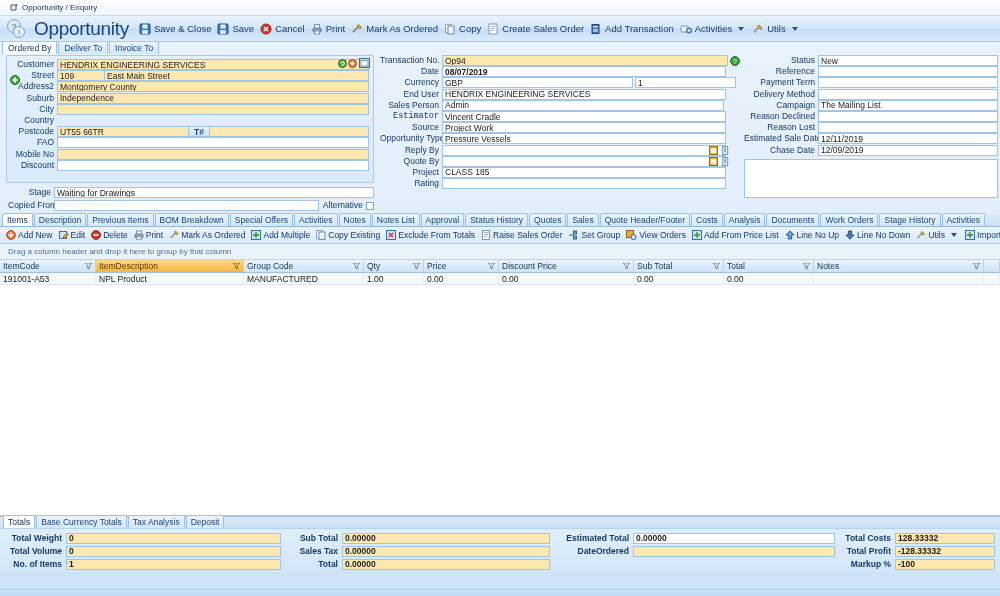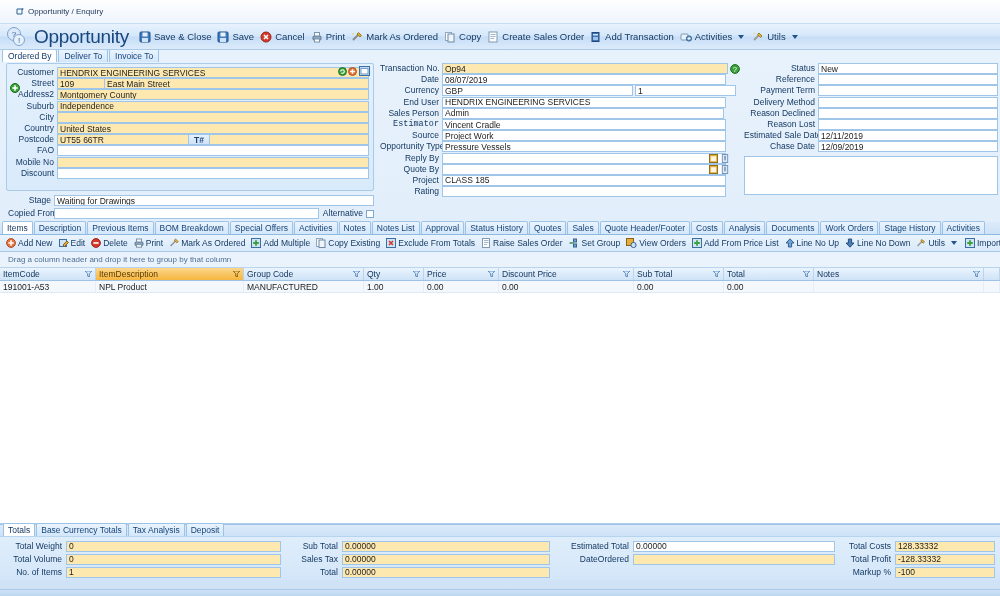--- a/index.html
+++ b/index.html
@@ -13,24 +13,24 @@
     background: #d6e6f7;
   }
   #app {
     width: 1000px; height: 596px;
     position: relative;
     background: linear-gradient(180deg,#eaf3fc 0%, #dcebfa 60%, #cfe2f6 100%);
   }
 
   
   .winbar {
-    height: 24px;
+    height: 16px;
     background: linear-gradient(180deg,#fefefe 0%, #eef5fd 100%);
     display: flex; align-items: center;
-    padding-left: 16px;
+    padding-left: 10px;
     font-size: 8px;
     color: #23395c;
     border-bottom: 1px solid #c5dcf2;
   }
   .winbar .wt { margin-left: 3px; font-size: 8px; }
 
   
   .header {
     height: 26px;
     background: linear-gradient(180deg,#e8f2fd 0%, #d4e7fa 48%, #c6ddf6 52%, #dcebfb 100%);
@@ -235,21 +235,21 @@
     background: linear-gradient(180deg,#eaf4ff,#d3e7fb);
     color:#184477; line-height:10px; cursor:default;
   }
   .btab.active { background:#fff; color:#10325c; }
   .totalspanel {
     height: 44px;
     background: linear-gradient(180deg,#e0eefb,#d3e6f9);
     border-top: 1px solid #b6d3ef;
     position: relative;
   }
-  .tgroup { position:absolute; }
+  .tgroup { position:absolute;font-weight:bold; }
   .trow { display:flex; align-items:center; height:12px; margin-bottom:1px; }
   .tlabel {
     text-align:right; font-size:8.5px; color:#163a63;
     padding-right:4px; flex:none; line-height:11px;
   }
   .tin {
     height:11px; border:1px solid #9fc6e8; background:#fde9b0;
     font-size:8.5px; color:#1c1c1c; padding:0 2px;
     display:flex; align-items:center; line-height:10px;
     overflow:hidden; white-space:nowrap;
@@ -459,21 +459,20 @@
         <div class="fin yellow">Independence</div>
       </div>
 
       <div class="frow">
         <div class="flabel" style="width:48px;">City</div>
         <div class="fin yellow"></div>
       </div>
 
       <div class="frow">
         <div class="flabel" style="width:48px;">Country</div>
-        <div class="fin yellow">United States</div>
       </div>
 
       <div class="frow">
         <div class="flabel" style="width:48px;">Postcode</div>
         <div class="fin yellow" style="flex:0 0 132px;">UT55 66TR</div>
         <div class="fin" style="flex:0 0 22px; background:linear-gradient(180deg,#e6f1fc,#cfe2f6); justify-content:center; font-weight:bold; color:#16457c; margin-left:-1px;">T#</div>
         <div class="fin yellow" style="margin-left:-1px; position:relative;"></div>
       </div>
 
       <div class="frow">
@@ -511,21 +510,21 @@
         <span class="ico" style="margin-left:2px;">
           <svg width="10" height="10" viewBox="0 0 10 10">
             <circle cx="5" cy="5" r="4.4" fill="#3aa33a" stroke="#1d6b1d"></circle>
             <text x="5" y="7.6" font-size="7" text-anchor="middle" fill="#fff" font-family="Liberation Sans">?</text>
           </svg>
         </span>
       </div>
 
       <div class="frow">
         <div class="flabel" style="width:62px;">Date</div>
-        <div class="fin plain" style="margin-right:14px;">08/07/2019</div>
+        <div class="fin plain" style="margin-right:14px;font-weight:bold;">08/07/2019</div>
       </div>
 
       <div class="frow">
         <div class="flabel" style="width:62px;">Currency</div>
         <div class="fin plain" style="flex:0 0 191px;">GBP</div>
         <div class="fin plain" style="flex:0 0 101px; margin-left:2px; margin-right:14px;">1</div>
       </div>
 
       <div class="frow">
         <div class="flabel" style="width:62px;">End User</div>
@@ -606,20 +605,24 @@
         <div class="flabel" style="width:74px;">Reference</div>
         <div class="fin plain"></div>
       </div>
       <div class="frow">
         <div class="flabel" style="width:74px;">Payment Term</div>
         <div class="fin plain"></div>
       </div>
       <div class="frow">
         <div class="flabel" style="width:74px;">Delivery Method</div>
         <div class="fin plain"></div>
+      </div>
+      <div class="frow">
+        <div class="flabel" style="width:74px;">Campaign</div>
+        <div class="fin plain">The Mailing List</div>
       </div>
       <div class="frow">
         <div class="flabel" style="width:74px;">Reason Declined</div>
         <div class="fin plain"></div>
       </div>
       <div class="frow">
         <div class="flabel" style="width:74px;">Reason Lost</div>
         <div class="fin plain"></div>
       </div>
       <div class="frow">

